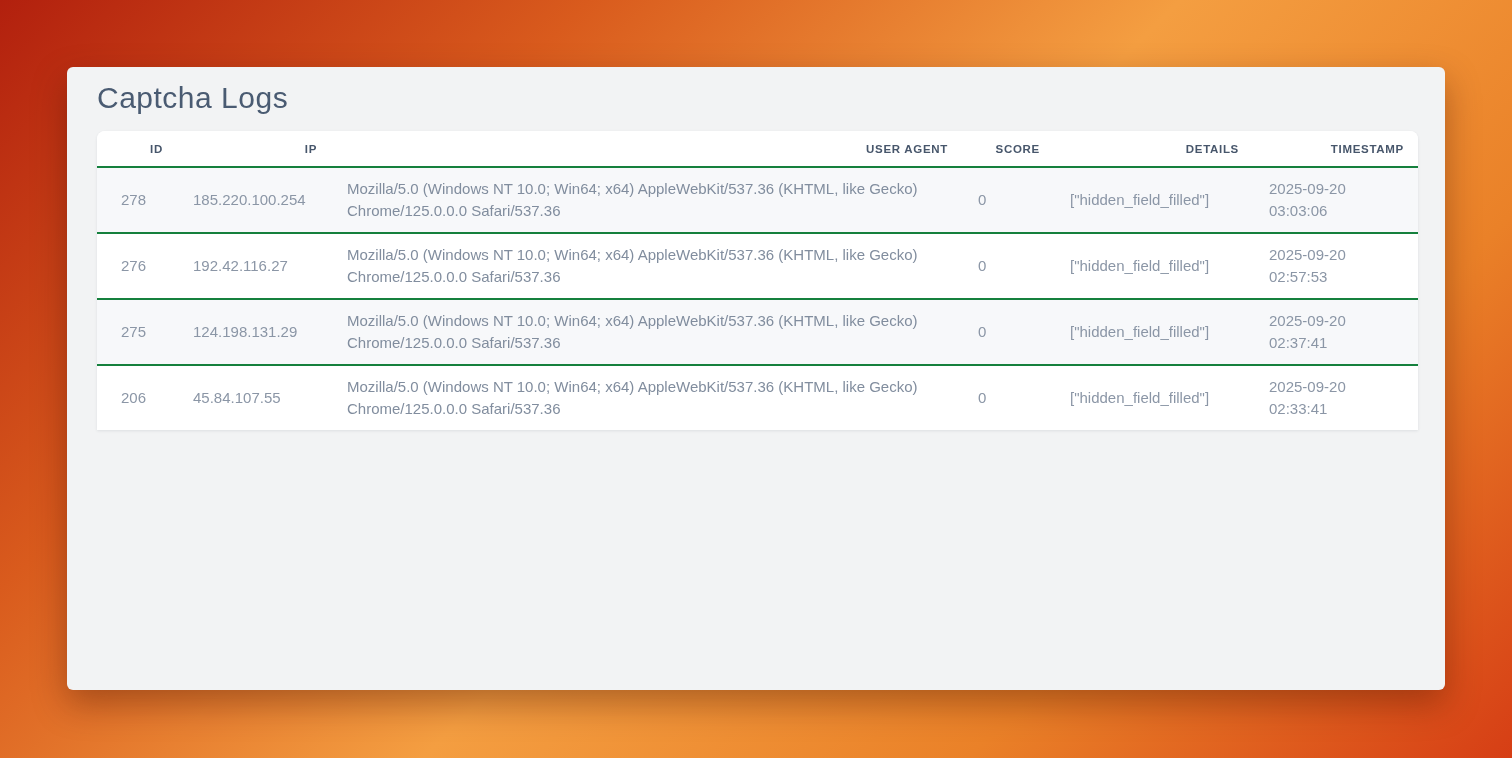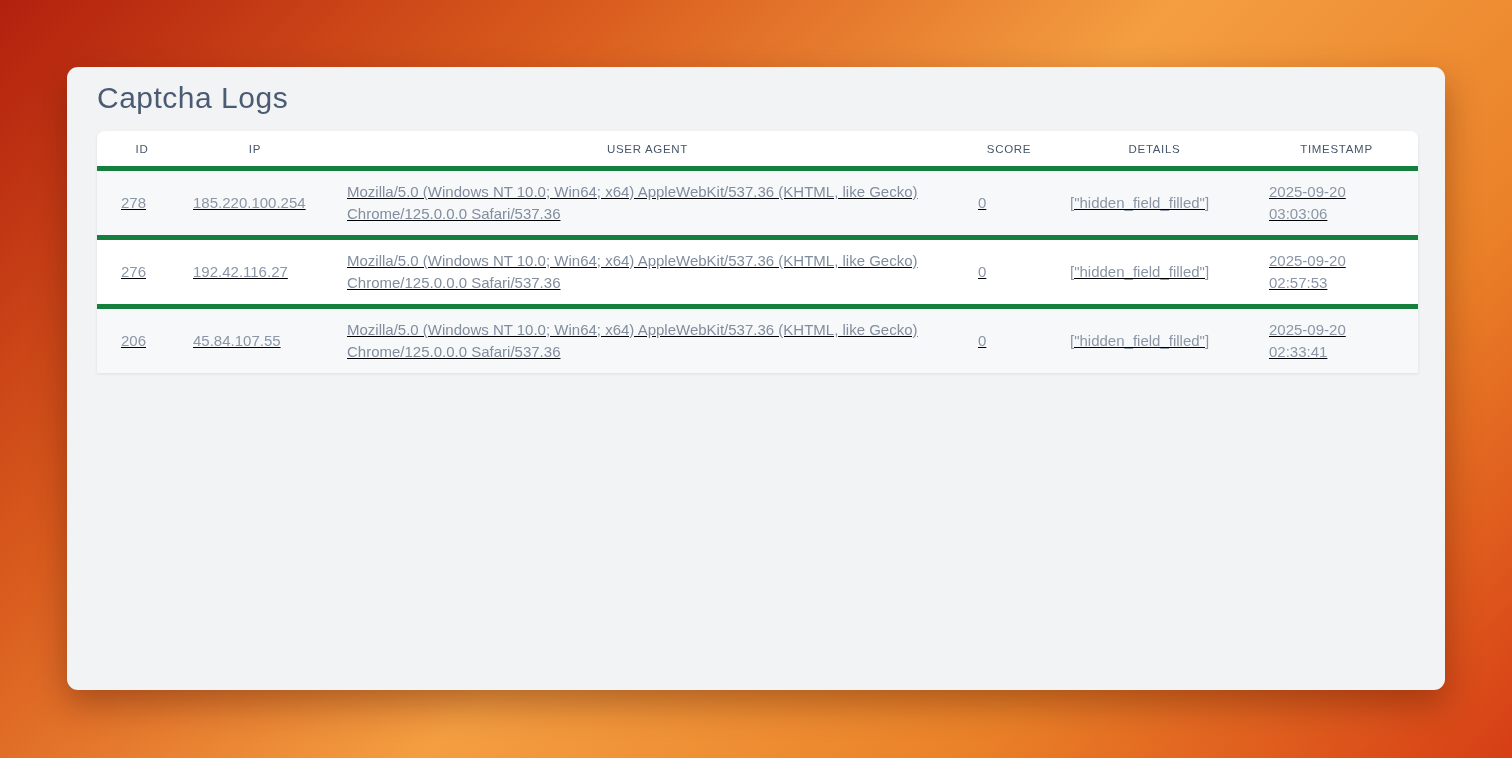--- a/index.html
+++ b/index.html
@@ -9,21 +9,21 @@
     font-family: "Liberation Sans", "DejaVu Sans", sans-serif;
   }
   body {
     background: linear-gradient(135deg, #b2200e 0%, #d95b1d 26%, #f49e41 52%, #ea8128 76%, #d63e15 100%);
   }
   .card {
     position: absolute;
     left: 67px; top: 67px;
     width: 1378px; height: 623px;
     background: #f2f3f4;
-    border-radius: 11px;
+    border-radius: 6px;
     box-shadow: 0 14px 34px rgba(70, 15, 0, 0.38);
     overflow: hidden;
   }
   .card-title {
     position: absolute;
     left: 30px; top: 14px;
     font-size: 30px;
     font-weight: 500;
     letter-spacing: 0.5px;
     color: #4a5b72;
@@ -42,40 +42,40 @@
     border-collapse: collapse;
     table-layout: fixed;
   }
   col.c-id { width: 80px; }
   col.c-ip { width: 154px; }
   col.c-ua { width: 631px; }
   col.c-score { width: 92px; }
   col.c-details { width: 199px; }
   col.c-ts { width: 165px; }
   th {
-    text-align: center;
+    text-align: right;
     font-size: 11.5px;
-    font-weight: 400;
+    font-weight: 700;
     letter-spacing: 0.7px;
     text-transform: uppercase;
     color: #47566b;
     padding: 12px 14px 11px 16px;
     background: #ffffff;
     white-space: nowrap;
   }
   th:first-child, td:first-child { padding-left: 24px; }
   td {
     font-size: 15px;
     line-height: 22px;
     color: #8b96a6;
     padding: 10px 14px 10px 16px;
     vertical-align: middle;
     word-wrap: break-word;
   }
-  tbody tr { border-top: 5px solid #15803d; height: 65px; text-decoration: underline; }
+  tbody tr { border-top: 2px solid #15803d; height: 65px; }
   tbody tr:nth-child(odd) { background: #f7f8fa; }
   tbody tr:nth-child(even) { background: #ffffff; }
   td.ua { color: #818d9e; }
 </style>
 </head>
 <body>
 
 <div class="card">
   <h1 class="card-title">Captcha Logs</h1>
 
@@ -110,20 +110,28 @@
   </tr>
           <tr>
     <td>276</td>
     <td>192.42.116.27</td>
     <td class="ua">Mozilla/5.0 (Windows NT 10.0; Win64; x64) AppleWebKit/537.36 (KHTML, like Gecko) Chrome/125.0.0.0 Safari/537.36</td>
     <td>0</td>
     <td>["hidden_field_filled"]</td>
     <td>2025-09-20 02:57:53</td>
   </tr>
           <tr>
+    <td>275</td>
+    <td>124.198.131.29</td>
+    <td class="ua">Mozilla/5.0 (Windows NT 10.0; Win64; x64) AppleWebKit/537.36 (KHTML, like Gecko) Chrome/125.0.0.0 Safari/537.36</td>
+    <td>0</td>
+    <td>["hidden_field_filled"]</td>
+    <td>2025-09-20 02:37:41</td>
+  </tr>
+          <tr>
     <td>206</td>
     <td>45.84.107.55</td>
     <td class="ua">Mozilla/5.0 (Windows NT 10.0; Win64; x64) AppleWebKit/537.36 (KHTML, like Gecko) Chrome/125.0.0.0 Safari/537.36</td>
     <td>0</td>
     <td>["hidden_field_filled"]</td>
     <td>2025-09-20 02:33:41</td>
   </tr>
         </tbody>
     </table>
   </div>

